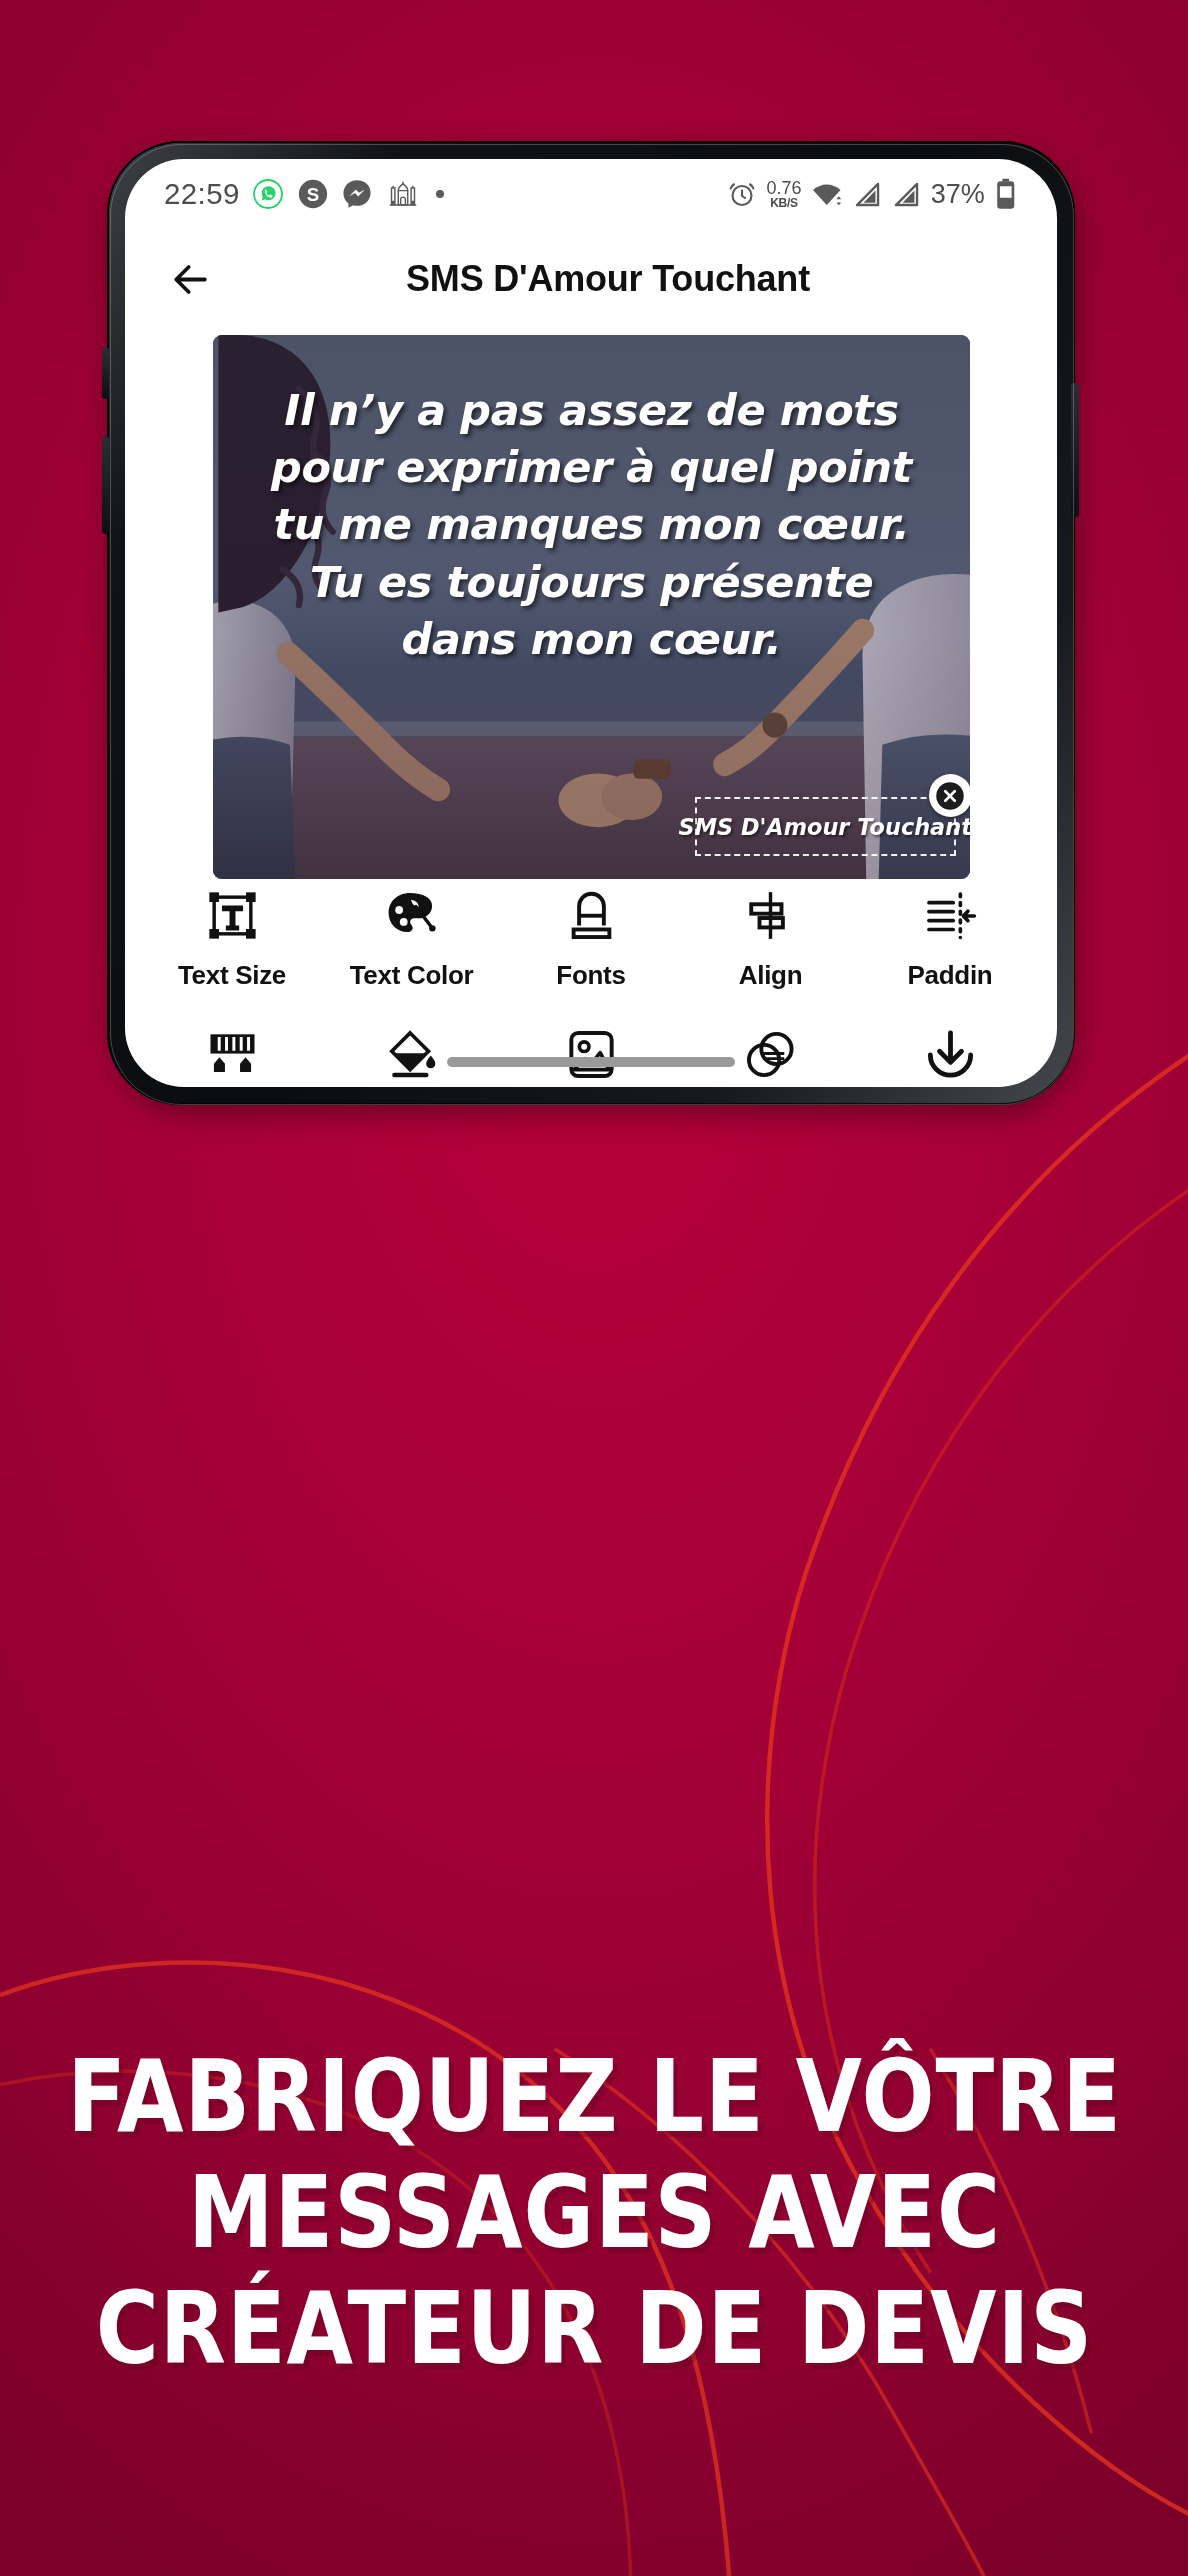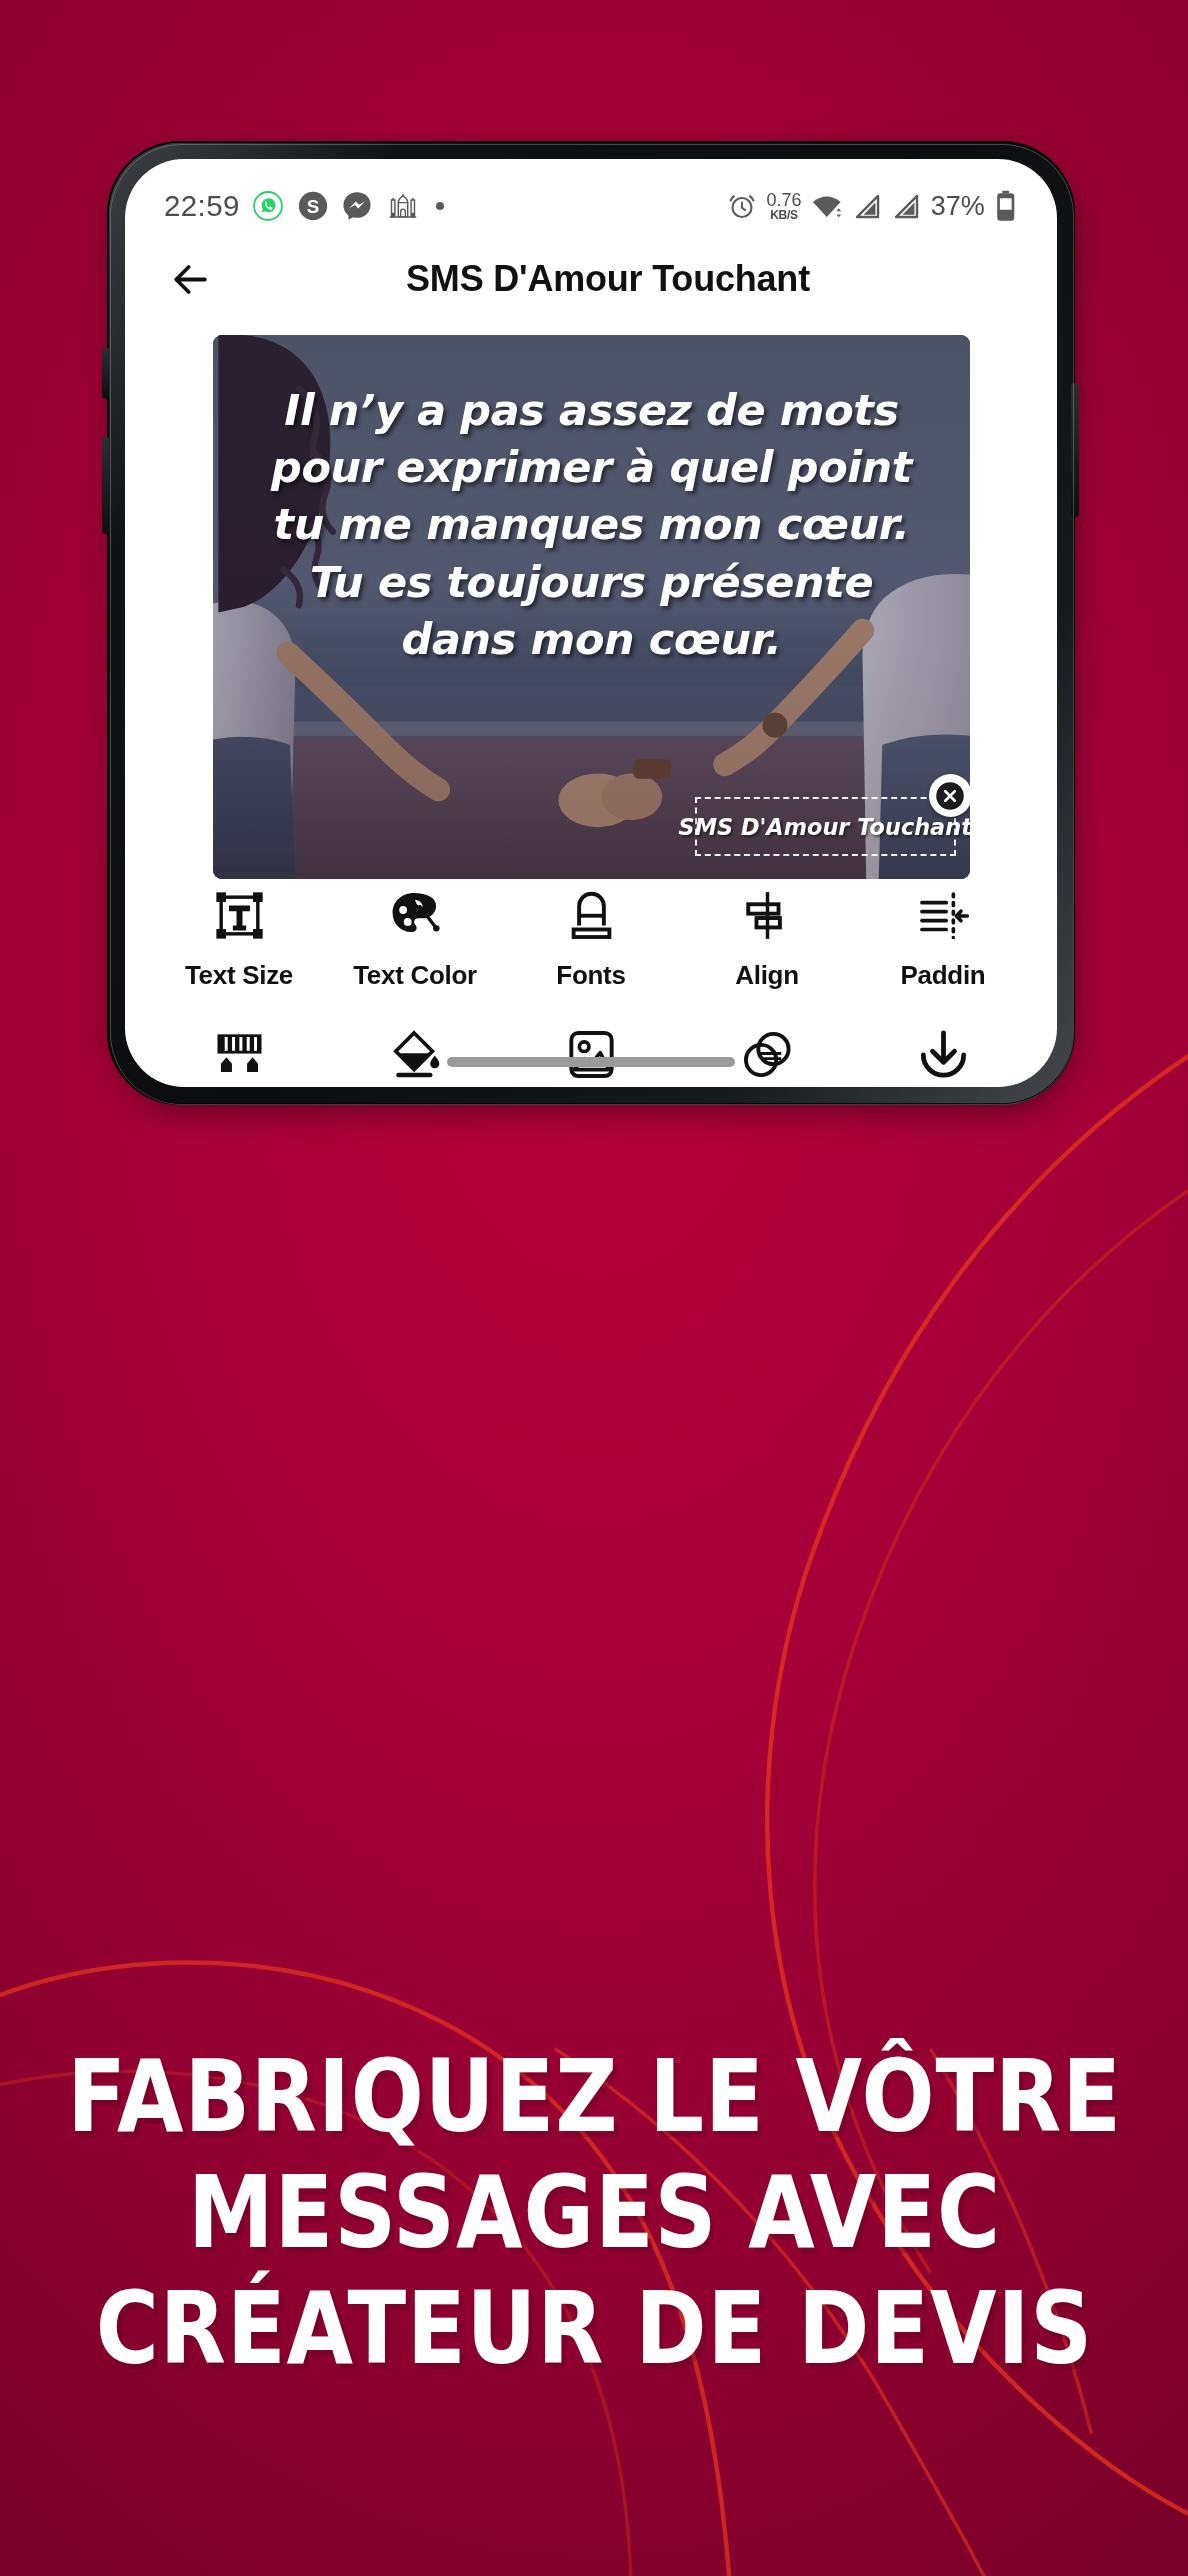--- a/index.html
+++ b/index.html
@@ -67,21 +67,21 @@
     background: linear-gradient(180deg,#2a2e33,#0d1012);
     border-radius: 3.6px;
   }
   .sb-1 { left: -5.4px; top: 206px; width: 7.2px; height: 52px; }
   .sb-2 { left: -5.4px; top: 295px; width: 7.2px; height: 98px; }
   .sb-3 { left: 964px; top: 242px; width: 8px; height: 134px; }
 
   
   .statusbar {
     position: absolute;
-    left: 0; top: 12px;
+    left: 0; top: 0;
     width: 100%;
     height: 70px;
     display: flex;
     padding: 0 41px 0 39px;
     box-sizing: border-box;
     color: #5a5a5a;
   }
   .sb-left { display: flex; align-items: center; gap: 12.5px; }
   .sb-time {
     font-size: 29.5px;
@@ -200,21 +200,21 @@
     box-shadow: 0 1.8px 4.5px rgba(0,0,0,0.4);
     cursor: pointer;
   }
 
   
   .tools {
     position: absolute;
     left: 0;
     top: 725px;
     width: 100%;
-    padding: 0 30px;
+    padding: 0 23px;
     box-sizing: border-box;
   }
   .tool-row {
     display: flex;
     justify-content: space-between;
     align-items: flex-start;
   }
   .tool-row.row2 { margin-top: 32px; }
   .tool {
     width: 168px;

